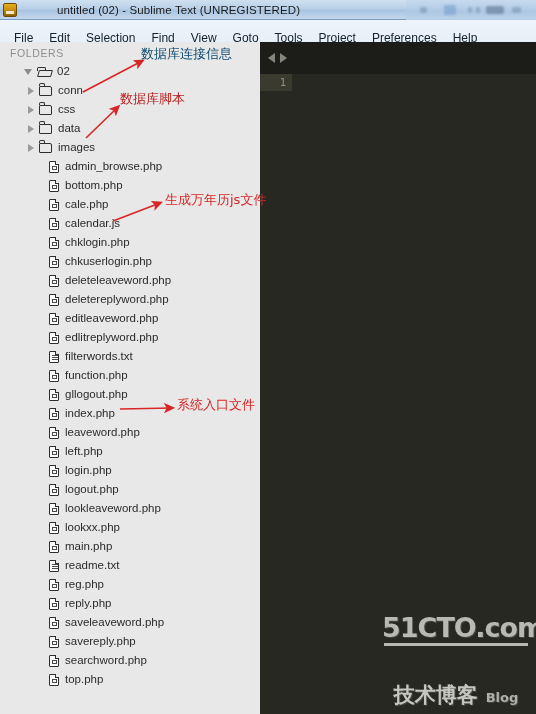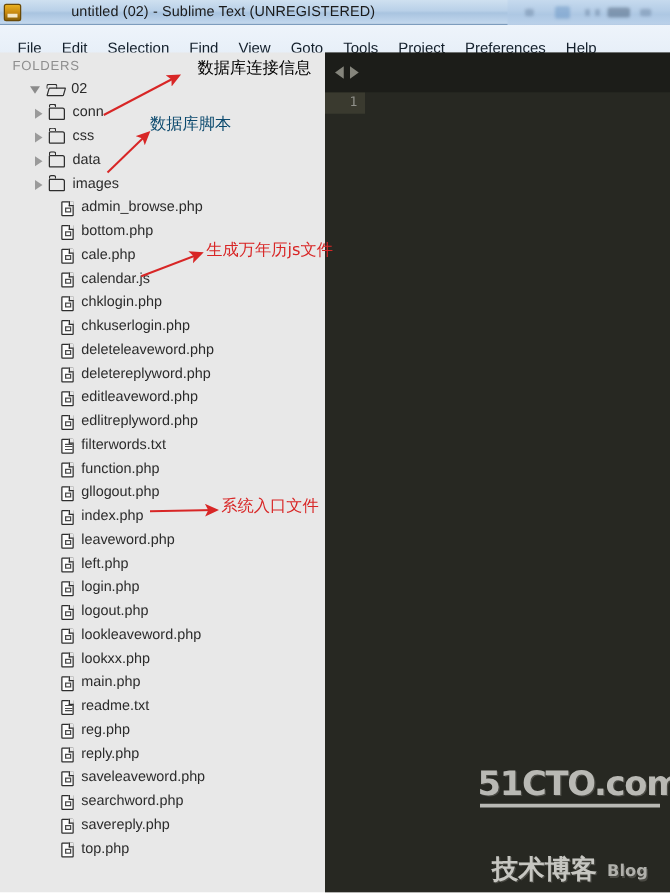--- a/index.html
+++ b/index.html
@@ -534,26 +534,26 @@
           <span class="label">reply.php</span>
         </div>
         <div class="row indent-3">
           <span class="twisty blank"></span>
           <span class="ico ico-file"></span>
           <span class="label">saveleaveword.php</span>
         </div>
         <div class="row indent-3">
           <span class="twisty blank"></span>
           <span class="ico ico-file"></span>
+          <span class="label">savereply.php</span>
+        </div>
+        <div class="row indent-3">
+          <span class="twisty blank"></span>
+          <span class="ico ico-file"></span>
           <span class="label">searchword.php</span>
-        </div>
-        <div class="row indent-3">
-          <span class="twisty blank"></span>
-          <span class="ico ico-file"></span>
-          <span class="label">savereply.php</span>
         </div>
         <div class="row indent-3">
           <span class="twisty blank"></span>
           <span class="ico ico-file"></span>
           <span class="label">top.php</span>
         </div>
       </div>
   </div>
   <div class="sidebar-gap"></div>
 
@@ -583,19 +583,19 @@
         <path d="M0,0 L7,3.2 L0,6.4 L1.6,3.2 Z" fill="#d82626"></path>
       </marker>
     </defs>
     <line x1="83" y1="92" x2="142" y2="61" stroke="#d82626" stroke-width="1.6" marker-end="url(#ah)"></line>
     <line x1="86" y1="138" x2="118" y2="107" stroke="#d82626" stroke-width="1.6" marker-end="url(#ah)"></line>
     <line x1="113" y1="221" x2="160" y2="203" stroke="#d82626" stroke-width="1.6" marker-end="url(#ah)"></line>
     <line x1="120" y1="409" x2="172" y2="408" stroke="#d82626" stroke-width="1.6" marker-end="url(#ah)"></line>
   </svg>
 
   <div id="annos">
-      <div class="anno" style="left: 158px; top: 45px; color: #000000;">数据库连接信息</div>
-      <div class="anno" style="left: 120px; top: 90px; color: #0c4a6e; text-align: right;">数据库脚本</div>
+      <div class="anno" style="left: 141px; top: 45px; color: #0c4a6e;">数据库连接信息</div>
+      <div class="anno" style="left: 120px; top: 90px; color: #b91c1c; text-align: right;">数据库脚本</div>
       <div class="anno" style="left: 165px; top: 191px; color: rgb(216, 38, 38);">生成万年历js文件</div>
       <div class="anno" style="left: 177px; top: 396px; color: rgb(216, 38, 38);">系统入口文件</div>
     </div>
 
 </div>
 
 </body></html>

